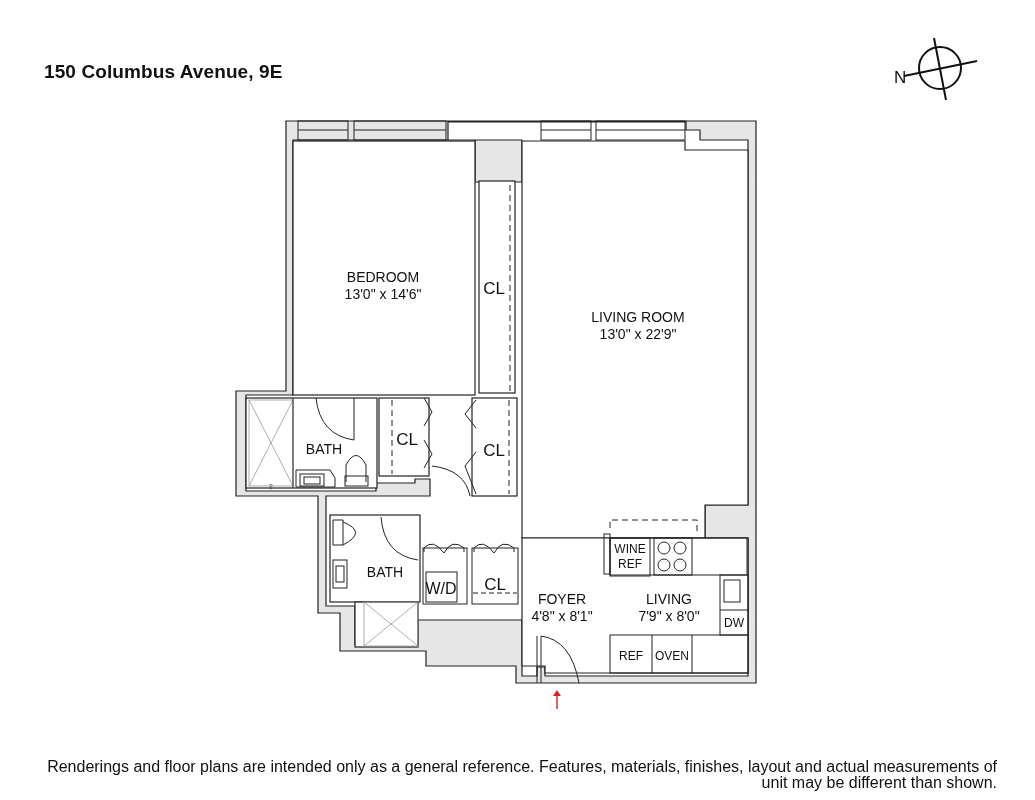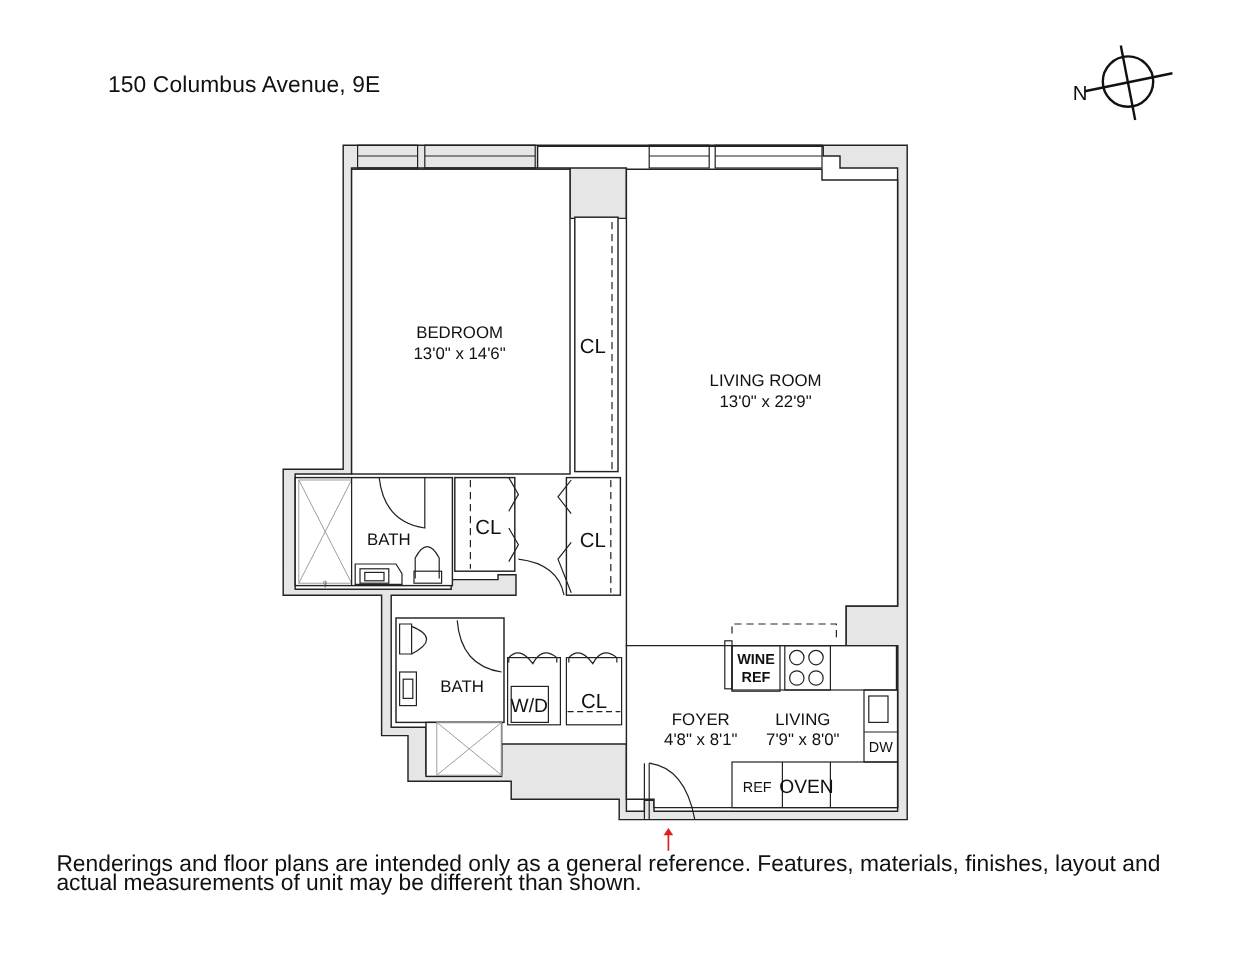--- a/index.html
+++ b/index.html
@@ -1,23 +1,23 @@
 <!DOCTYPE html>
 <html><head>
 <meta charset="utf-8">
 <style>
   html, body { margin: 0; padding: 0; background: #ffffff; }
   body { width: 1035px; height: 800px; position: relative; overflow: hidden; font-family: "Liberation Sans", sans-serif; color: #111; }
-  .title { position: absolute; left: 44px; top: 61px; font-size: 19px; font-weight: normal; letter-spacing: 0.1px; margin-left: 46px; }
+  .title { position: absolute; left: 44px; top: 61px; font-size: 19px; font-weight: bold; letter-spacing: 0.1px; }
   .compass { position: absolute; left: 890px; top: 36px; width: 100px; height: 70px; }
   .compass-n { position: absolute; left: 894px; top: 68px; font-size: 17px; }
   .plan { position: absolute; left: 0; top: 0; width: 1035px; height: 720px; }
   .lbl { position: absolute; font-size: 14px; text-align: center; line-height: 17px; white-space: nowrap; transform: translateX(-50%); }
   .lbl-sm { font-size: 17px; }
-  .disclaimer { position: absolute; left: 47px; top: 713px; width: 950px; font-size: 19px; line-height: 16px; }
+  .disclaimer { position: absolute; left: 47px; top: 759px; width: 950px; font-size: 16px; line-height: 16px; text-align: right; }
   .entry-arrow { position: absolute; left: 552px; top: 690px; width: 10px; height: 20px; }
 </style>
 </head>
 <body>
 
 <div class="title">150 Columbus Avenue, 9E</div>
 
 <svg class="compass" viewBox="0 0 100 70">
   <circle cx="50" cy="32" r="21" fill="none" stroke="#111" stroke-width="2"></circle>
   <line x1="44" y1="2" x2="56" y2="64" stroke="#111" stroke-width="2"></line>
@@ -139,47 +139,47 @@
 </svg>
 
 <div class="lbl" style="left:383px; top:254px;margin-top:15px;">
   <div>BEDROOM</div>
   <div>13'0" x 14'6"</div>
 </div>
 <div class="lbl" style="left:638px; top:309px;">
   <div>LIVING ROOM</div>
   <div>13'0" x 22'9"</div>
 </div>
-<div class="lbl" style="left:562px; top:591px;margin-left:22px;">
+<div class="lbl" style="left:562px; top:591px;">
   <div>FOYER</div>
   <div>4'8" x 8'1"</div>
 </div>
 <div class="lbl" style="left:669px; top:591px;">
   <div>LIVING</div>
   <div>7'9" x 8'0"</div>
 </div>
 <div class="lbl" style="left:324px; top:441px;">
   <div>BATH</div>
 </div>
 <div class="lbl" style="left:385px; top:564px;">
   <div>BATH</div>
 </div>
 
 <div class="lbl lbl-sm" style="left:494px; top:280px;">CL</div>
 <div class="lbl lbl-sm" style="left:407px; top:431px;">CL</div>
 <div class="lbl lbl-sm" style="left:494px; top:442px;">CL</div>
 <div class="lbl lbl-sm" style="left:495px; top:576px;">CL</div>
 
 <div class="lbl lbl-sm" style="left:441px; top:580px; font-size:16px;">W/D</div>
-<div class="lbl lbl-sm" style="left:630px; top:542px; font-size:12px; line-height:15px;font-weight:bold;">
+<div class="lbl lbl-sm" style="left:630px; top:542px; font-size:12px; line-height:15px;">
   <div>WINE</div>
   <div>REF</div>
 </div>
 <div class="lbl lbl-sm" style="left:631px; top:648px; font-size:12px;">REF</div>
-<div class="lbl lbl-sm" style="left:672px; top:648px; font-size:16px;">OVEN</div>
+<div class="lbl lbl-sm" style="left:672px; top:648px; font-size:12px;">OVEN</div>
 <div class="lbl lbl-sm" style="left:734px; top:615px; font-size:12px;text-align:center;">DW</div>
 
 <svg class="entry-arrow" viewBox="0 0 10 20">
   <line x1="5" y1="4" x2="5" y2="19" stroke="#e02020" stroke-width="1.4"></line>
   <polygon points="5,0 1,6 9,6" fill="#e02020"></polygon>
 </svg>
 
 <div class="disclaimer">Renderings and floor plans are intended only as a general reference. Features, materials, finishes, layout and actual measurements of unit may be different than shown.</div>
 
 </body></html>

